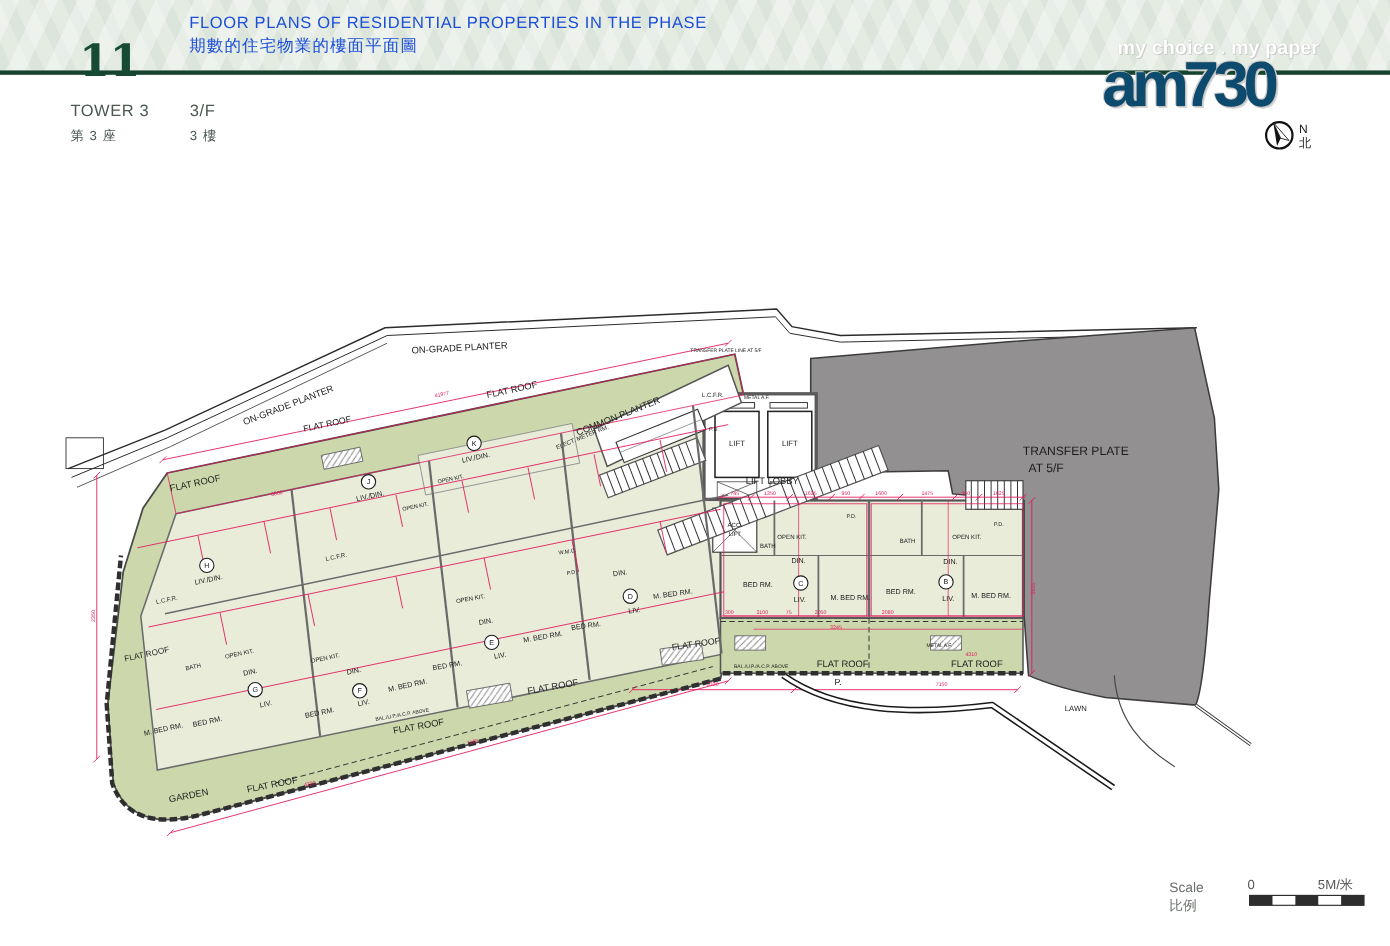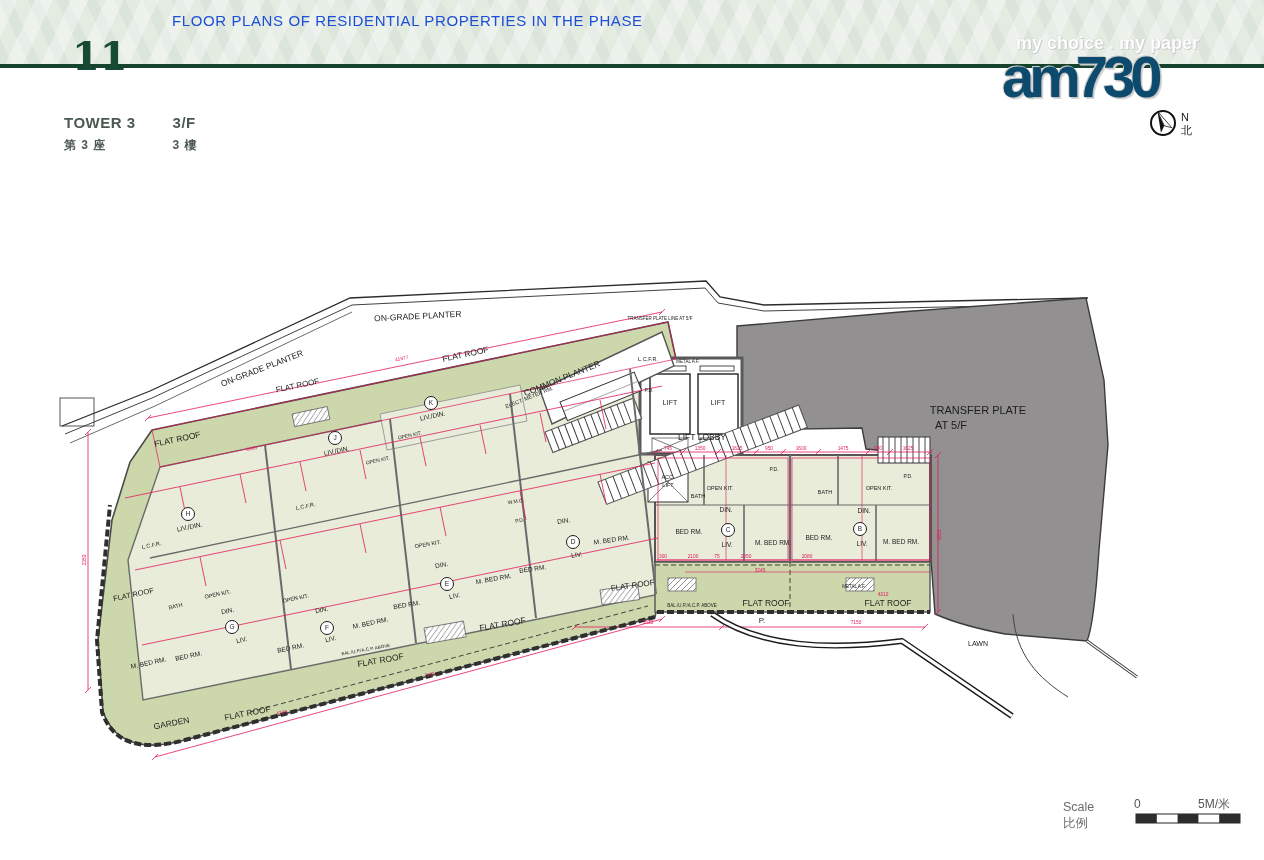--- a/index.html
+++ b/index.html
@@ -16,41 +16,42 @@
   .titles{position:absolute;left:172px;top:12px;z-index:3;color:#1d4ed8;}
   .title-en{font-size:15px;letter-spacing:.6px;}
   .title-zh{font-size:15px;margin-top:3px;letter-spacing:1px;}
   
   .logo{position:absolute;top:34px;left:1002px;width:250px;z-index:4;line-height:1;}
   .logo .tag{font-size:18px;font-weight:700;color:#fff;margin-left:14px;
              text-shadow:0 0 1px #b5b5b5,1px 1px 0 #cecece;}
   .logo .big{font-size:58px;font-weight:700;letter-spacing:-5px;color:#0c4a6e;margin-top:-4px;
              text-shadow:0 0 1px #ababab,1px 1px 0 #c6c6c6,2px 2px 0 #d9d9d9,-1px -1px 0 #cfcfcf;}
   
-  .info{position:absolute;left:64px;top:114px;display:flex;align-items:flex-start;z-index:3;color:#4b5951;font-weight:bold;}
+  .info{position:absolute;left:64px;top:92px;display:flex;align-items:flex-start;z-index:3;color:#4b5951;}
   .info .col{padding-right:18px;}
   .info .div{width:1px;background:#8d988f;margin:2px 18px 2px 0;}
   .i-en{font-size:15px;letter-spacing:.5px;}
   .i-zh{font-size:12px;margin-top:6px;letter-spacing:1px;}
   
   svg{position:absolute;left:0;top:0;z-index:1;}
   .plan-label{fill:#1c1c1c;font-family:"Liberation Sans",sans-serif;}
   .plan-dim{fill:#e3195c;font-family:"Liberation Sans",sans-serif;font-size:4.8px;}
   .scale-txt{fill:#6a6f6a;font-size:12.5px;}
   .scale-num{fill:#555;font-size:12px;}
   .compass-txt{fill:#222;font-size:11px;}
 </style>
 </head>
 <body>
 
 <div class="band"></div>
 <div class="band-rule"></div>
 <div class="page-num">11</div>
 <div class="titles">
   <div class="title-en">FLOOR PLANS OF RESIDENTIAL PROPERTIES IN THE PHASE</div>
+  <div class="title-zh">期數的住宅物業的樓面平面圖</div>
 </div>
 
 <div class="logo">
   <div class="tag">my choice . my paper</div>
   <div class="big">am730</div>
 </div>
 
 <div class="info">
   <div class="col">
     <div class="i-en">TOWER 3</div>

